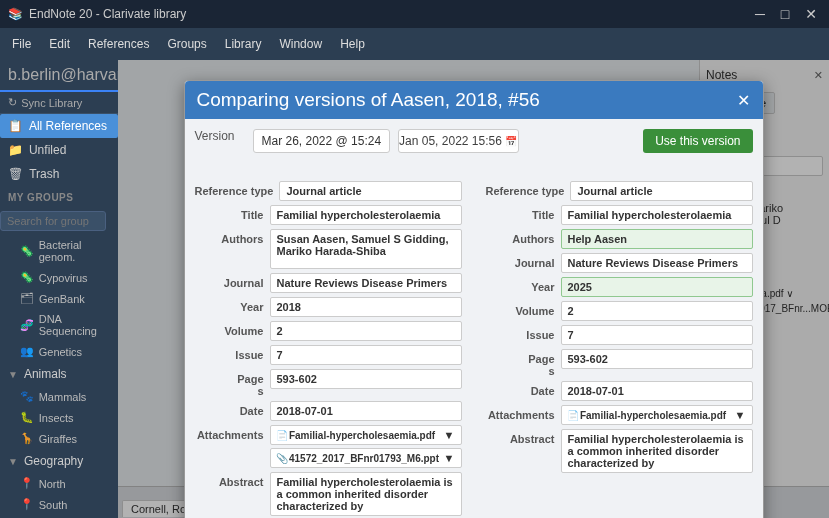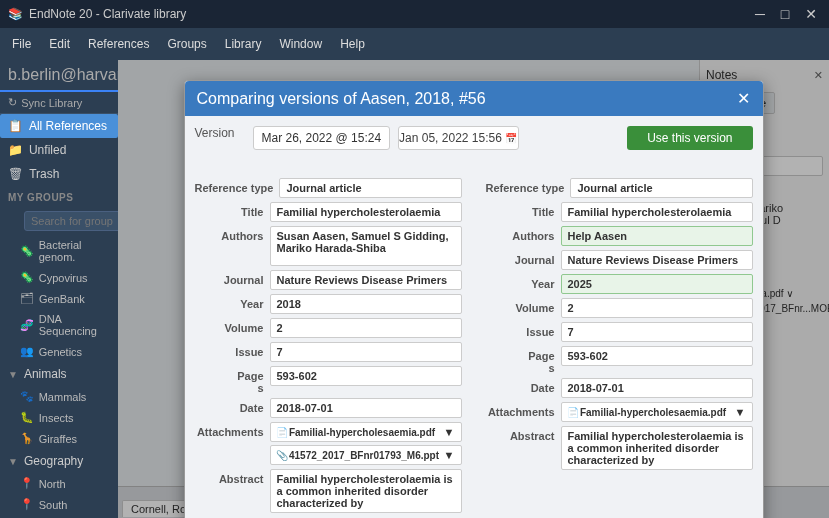--- a/index.html
+++ b/index.html
@@ -74,21 +74,21 @@
     .sidebar-item.active { background: #4a90d9; color: #fff; }
     .sidebar-group-header {
       padding: 6px 8px 4px;
       font-size: 10px;
       color: #888;
       text-transform: uppercase;
       letter-spacing: 0.5px;
       font-weight: bold;
     }
     .sidebar-search {
-      margin: 4px 24px;
+      margin: 4px 0;
       padding: 3px 6px;
       background: #3a5068;
       border: 1px solid #4a6080;
       border-radius: 3px;
       color: #ccc;
       font-size: 11px;
       width: calc(100% - 12px);
     }
     .sidebar-subitem {
       padding: 4px 8px 4px 20px;
@@ -135,21 +135,21 @@
 
     .modal-header {
       background: #3a7abf;
       color: #fff;
       padding: 8px 12px;
       display: flex;
       justify-content: space-between;
       align-items: center;
       border-radius: 4px 4px 0 0;
     }
-    .modal-header-title { font-size: 16px; font-weight: 500; }
+    .modal-header-title { font-size: 19px; font-weight: 500; }
     .modal-close { color: #fff; cursor: pointer; font-size: 16px; background: none; border: none; }
 
     .modal-body { padding: 10px; overflow-y: auto; }
 
     .version-bar {
       display: flex;
       align-items: flex-start;
       gap: 8px;
       margin-bottom: 28px;
       font-size: 12px;
@@ -172,21 +172,21 @@
       color: #404040;
       display: flex;
       align-items: center;
       gap: 4px;
     }
     .use-version-btn {
       background: #3a8f3a;
       color: #fff;
       border: none;
       border-radius: 3px;
-      padding: 5px 20px;
+      padding: 5px 12px;
       font-size: 12px;
       cursor: pointer;
       margin-left: auto;
     }
 
     
     .left-col { display: flex; flex-direction: column; }
     .right-col { display: flex; flex-direction: column; }
 
     .col-field-row {

